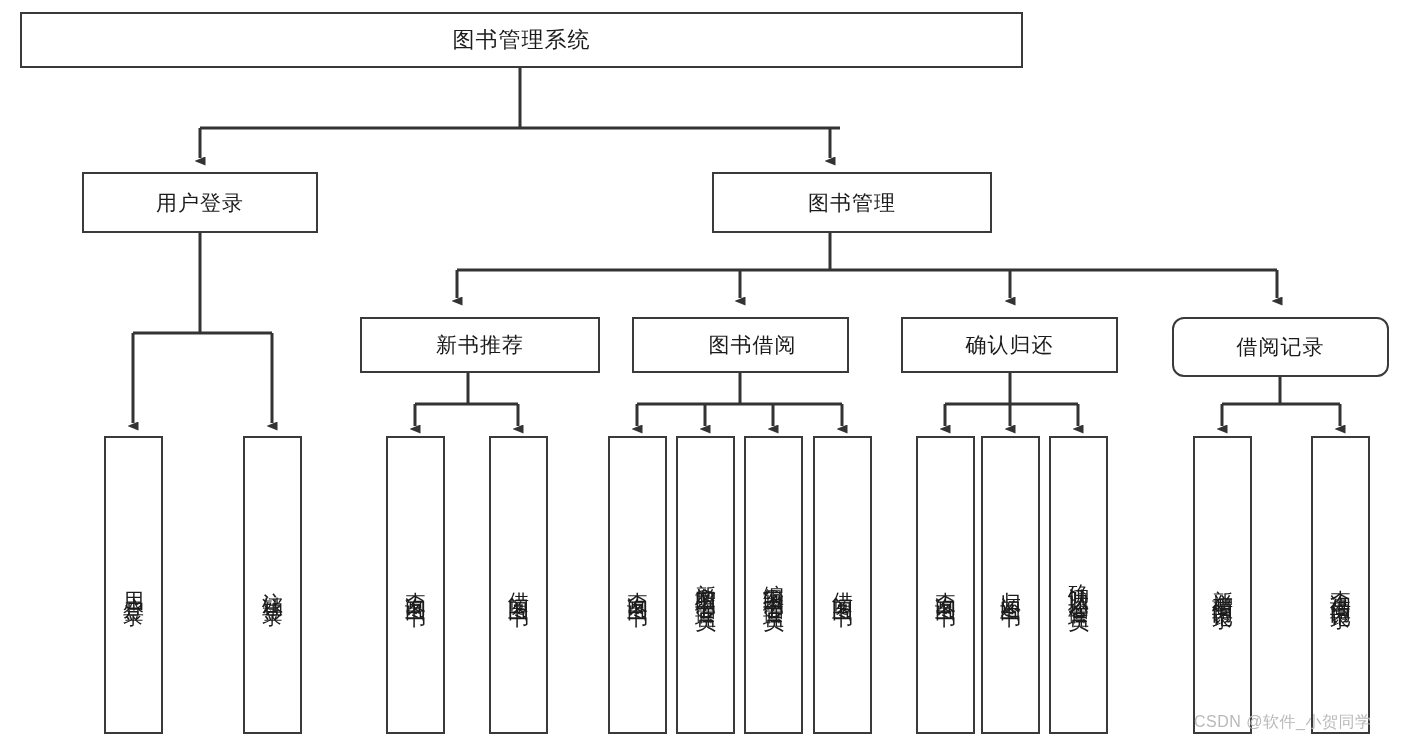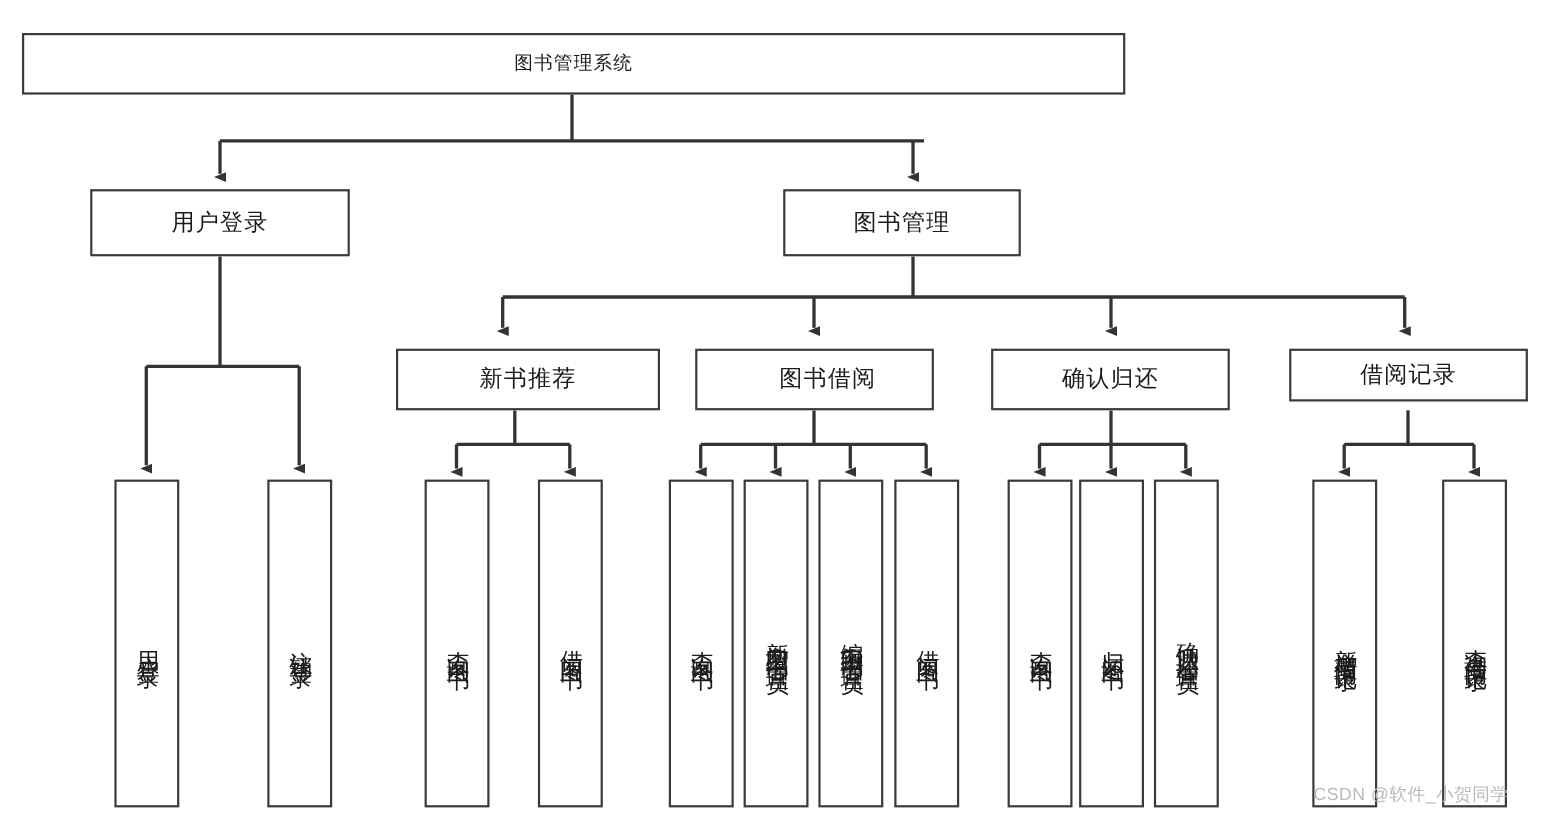--- a/index.html
+++ b/index.html
@@ -29,21 +29,21 @@
     align-items: center;
     justify-content: center;
     color: #1b1b1b;
   }
   .node.h {
     font-size: 21px;
     letter-spacing: 1px;
     line-height: 1.1;
     text-align: center;
   }
-  .node.root { font-size: 17px; margin-top: 18px; }
+  .node.root { font-size: 22px; }
   .node.v {
     writing-mode: vertical-rl;
     text-orientation: upright;
     font-size: 21px;
     letter-spacing: 5px;
     line-height: 1.05;
     align-items: center;
     justify-content: center;
     padding: 4px 0;
     text-align: center;
@@ -109,26 +109,26 @@
       <path d="M1280,373 L1280,404"></path>
       <path d="M1222,404 L1340,404"></path>
       <path d="M1222,404 L1222,426" marker-end="url(#arrow)"></path>
       <path d="M1340,404 L1340,426" marker-end="url(#arrow)"></path>
     </g>
   </svg>
 
   <div class="node h root" style="left:20px;top:12px;width:1003px;height:56px;">图书管理系统</div>
 
   <div class="node h" style="left:82px;top:172px;width:236px;height:61px;">用户登录</div>
-  <div class="node h" style="left:712px;top:172px;width:216px;height:61px;">图书管理</div>
+  <div class="node h" style="left:712px;top:172px;width:280px;height:61px;">图书管理</div>
 
   <div class="node h" style="left:360px;top:317px;width:240px;height:56px;">新书推荐</div>
   <div class="node h" style="left:632px;top:317px;width:217px;height:56px;padding-left:24px;">图书借阅</div>
   <div class="node h" style="left:901px;top:317px;width:217px;height:56px;">确认归还</div>
-  <div class="node h" style="left:1172px;top:317px;width:217px;height:48px;">借阅记录</div>
+  <div class="node h" style="left:1172px;top:317px;width:217px;height:60px;border-radius:12px;">借阅记录</div>
 
   <div class="node v" style="left:104px;top:436px;width:59px;height:298px;">用户登录</div>
   <div class="node v" style="left:243px;top:436px;width:59px;height:298px;">注销登录</div>
 
   <div class="node v" style="left:386px;top:436px;width:59px;height:298px;">查询图书</div>
   <div class="node v" style="left:489px;top:436px;width:59px;height:298px;">借阅图书</div>
 
   <div class="node v" style="left:608px;top:436px;width:59px;height:298px;">查询图书</div>
   <div class="node v tall" style="left:676px;top:436px;width:59px;height:298px;">新增图书（管理员）</div>
   <div class="node v tall" style="left:744px;top:436px;width:59px;height:298px;">编辑图书（管理员）</div>

